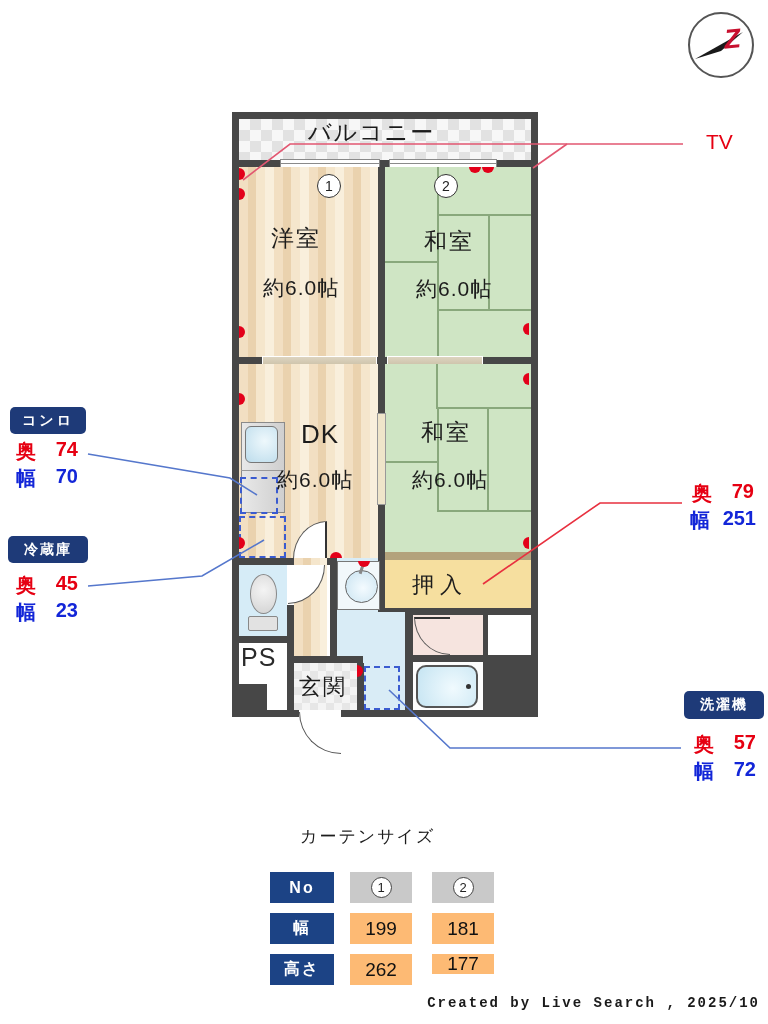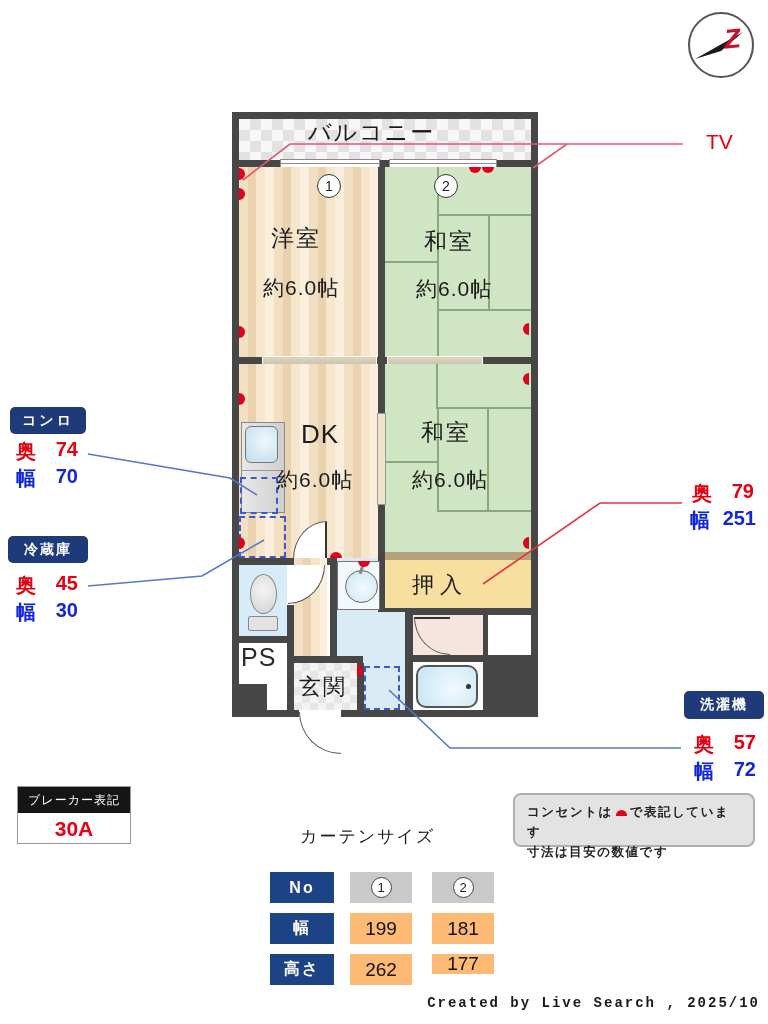--- a/index.html
+++ b/index.html
@@ -202,21 +202,21 @@
 
   <div class="cal-title" style="left:8px;top:536px;width:80px;height:27px;letter-spacing:2px;">
       <span>冷蔵庫</span>
     </div>
   <div class="cal-row red" style="left:16px;top:572px;width:62px;">
     <span>奥</span>
       <span>45</span>
     </div>
   <div class="cal-row blue" style="left:16px;top:599px;width:62px;">
     <span>幅</span>
-      <span>30</span>
+      <span>23</span>
     </div>
 
   <div class="cal-row red" style="left:692px;top:480px;width:62px;">
     <span>奥</span>
       <span>79</span>
     </div>
   <div class="cal-row blue" style="left:690px;top:507px;width:66px;">
     <span>幅</span>
       <span>251</span>
     </div>
@@ -226,24 +226,20 @@
     </div>
   <div class="cal-row red" style="left:694px;top:731px;width:62px;">
     <span>奥</span>
       <span>57</span>
     </div>
   <div class="cal-row blue" style="left:694px;top:758px;width:62px;">
     <span>幅</span>
       <span>72</span>
     </div>
 
-  <div class="a" style="left:17px;top:786px;width:114px;height:58px;border:1px solid #9a9a9a;background:#fff;">
-    <div style="height:26px;background:#151515;color:#fff;font-size:12px;letter-spacing:1px;display:flex;align-items:center;justify-content:center;">ブレーカー表記</div>
-    <div style="height:32px;display:flex;align-items:center;justify-content:center;font-size:21px;font-weight:bold;color:#e60012;">30A</div>
-  </div>
 
   <div class="lbl" style="left:300px;top:828px;width:170px;font-size:17px;">カーテンサイズ</div>
   <div class="tbl-head" style="left:270px;top:872px;width:64px;height:31px;">
       <span>No</span>
     </div>
   <div class="tbl-num" style="left:350px;top:872px;width:62px;height:31px;">
       <span class="circ-sm">
         <span>1</span>
       </span>
     </div>
@@ -264,20 +260,16 @@
   <div class="tbl-head" style="left:270px;top:954px;width:64px;height:31px;">
       <span>高さ</span>
     </div>
   <div class="tbl-cell" style="left:350px;top:954px;width:62px;height:31px;">
       <span>262</span>
     </div>
   <div class="tbl-cell" style="left:432px;top:954px;width:62px;height:20px;">
       <span>177</span>
     </div>
 
-  <div class="a" style="left:513px;top:793px;width:242px;height:54px;background:#e3e3e3;border:2px solid #b0b0b0;border-radius:8px;padding:7px 12px;font-size:12.5px;font-weight:bold;letter-spacing:1.5px;color:#222;line-height:1.6;">
-    <div><span>コンセントは</span><span class="dome-ico"></span><span>で表記しています</span></div>
-    <div>寸法は目安の数値です</div>
-  </div>
 
   <div class="a" style="left:340px;top:995px;width:420px;text-align:right;font-family:'Liberation Mono',monospace;font-weight:bold;font-size:14px;letter-spacing:2px;color:#1a1a1a;">Created by Live Search , 2025/10</div>
 
 </div>
 
 </body></html>

